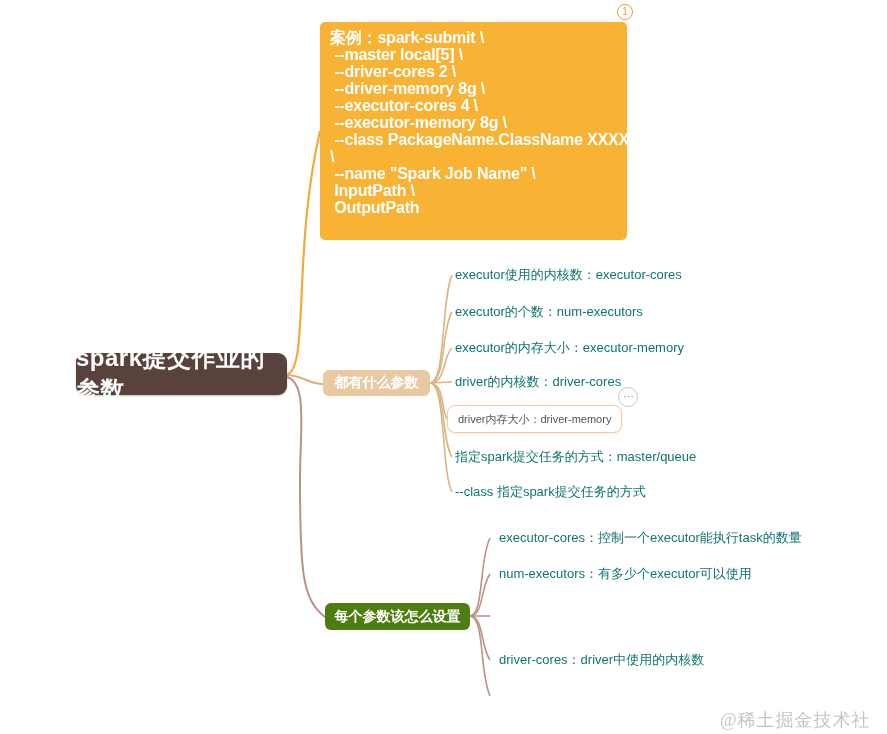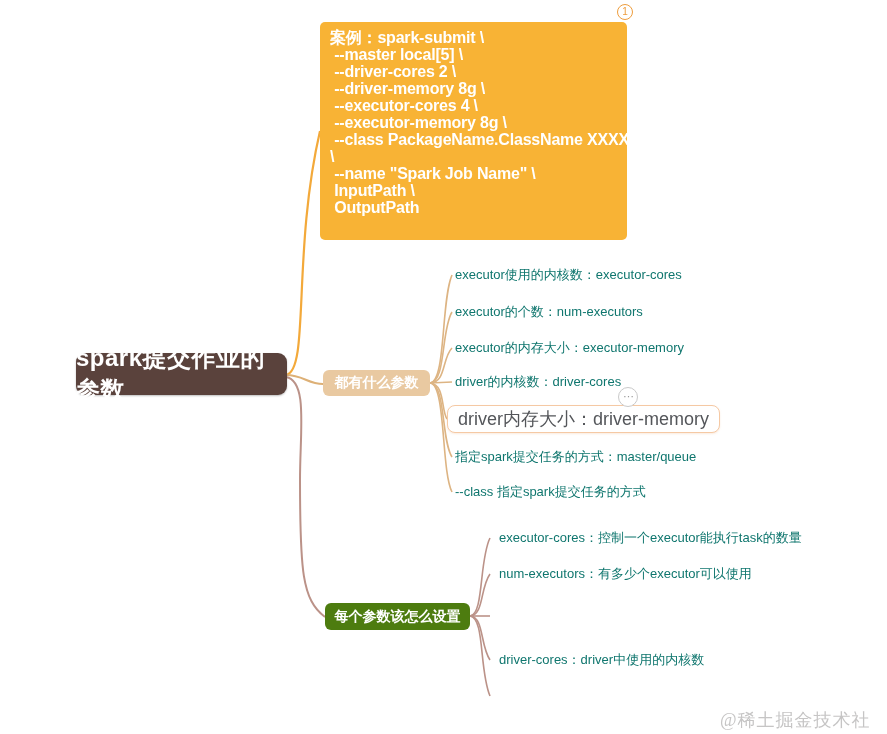--- a/index.html
+++ b/index.html
@@ -37,21 +37,21 @@
   
   .leaf { position:absolute; font-size:13px; color:#0f766e; line-height:16px;
           white-space:nowrap; z-index:2; }
   .leaf.wrap { white-space:normal; width:292px; }
 
   
   .leaf-selected { position:absolute; left:447px; top:405px; height:28px;
                    border:1.4px solid #f5c9a4; border-radius:8px; background:#ffffff;
                    display:flex; align-items:center; padding:0 10px; z-index:2;
                    box-shadow:0 1px 2px rgba(240,180,130,.25); }
-  .leaf-selected span { font-size:18px; color:#54565a; white-space:nowrap; }
+  .leaf-selected span { font-size:11px; color:#54565a; white-space:nowrap; }
 
   .ellipsis-badge { position:absolute; left:618px; top:387px; width:20px; height:20px;
                     border:1px solid #c9c9c9; border-radius:50%; background:#ffffff;
                     color:#9a9a9a; font-size:11px; line-height:17px; text-align:center;
                     z-index:3; letter-spacing:-1px; }
 
   .watermark { position:absolute; left:720px; top:708px; font-size:18px; color:#c6c5c5;
                font-family:"Liberation Serif", serif; letter-spacing:1px; z-index:2; }
 </style>
 </head>

